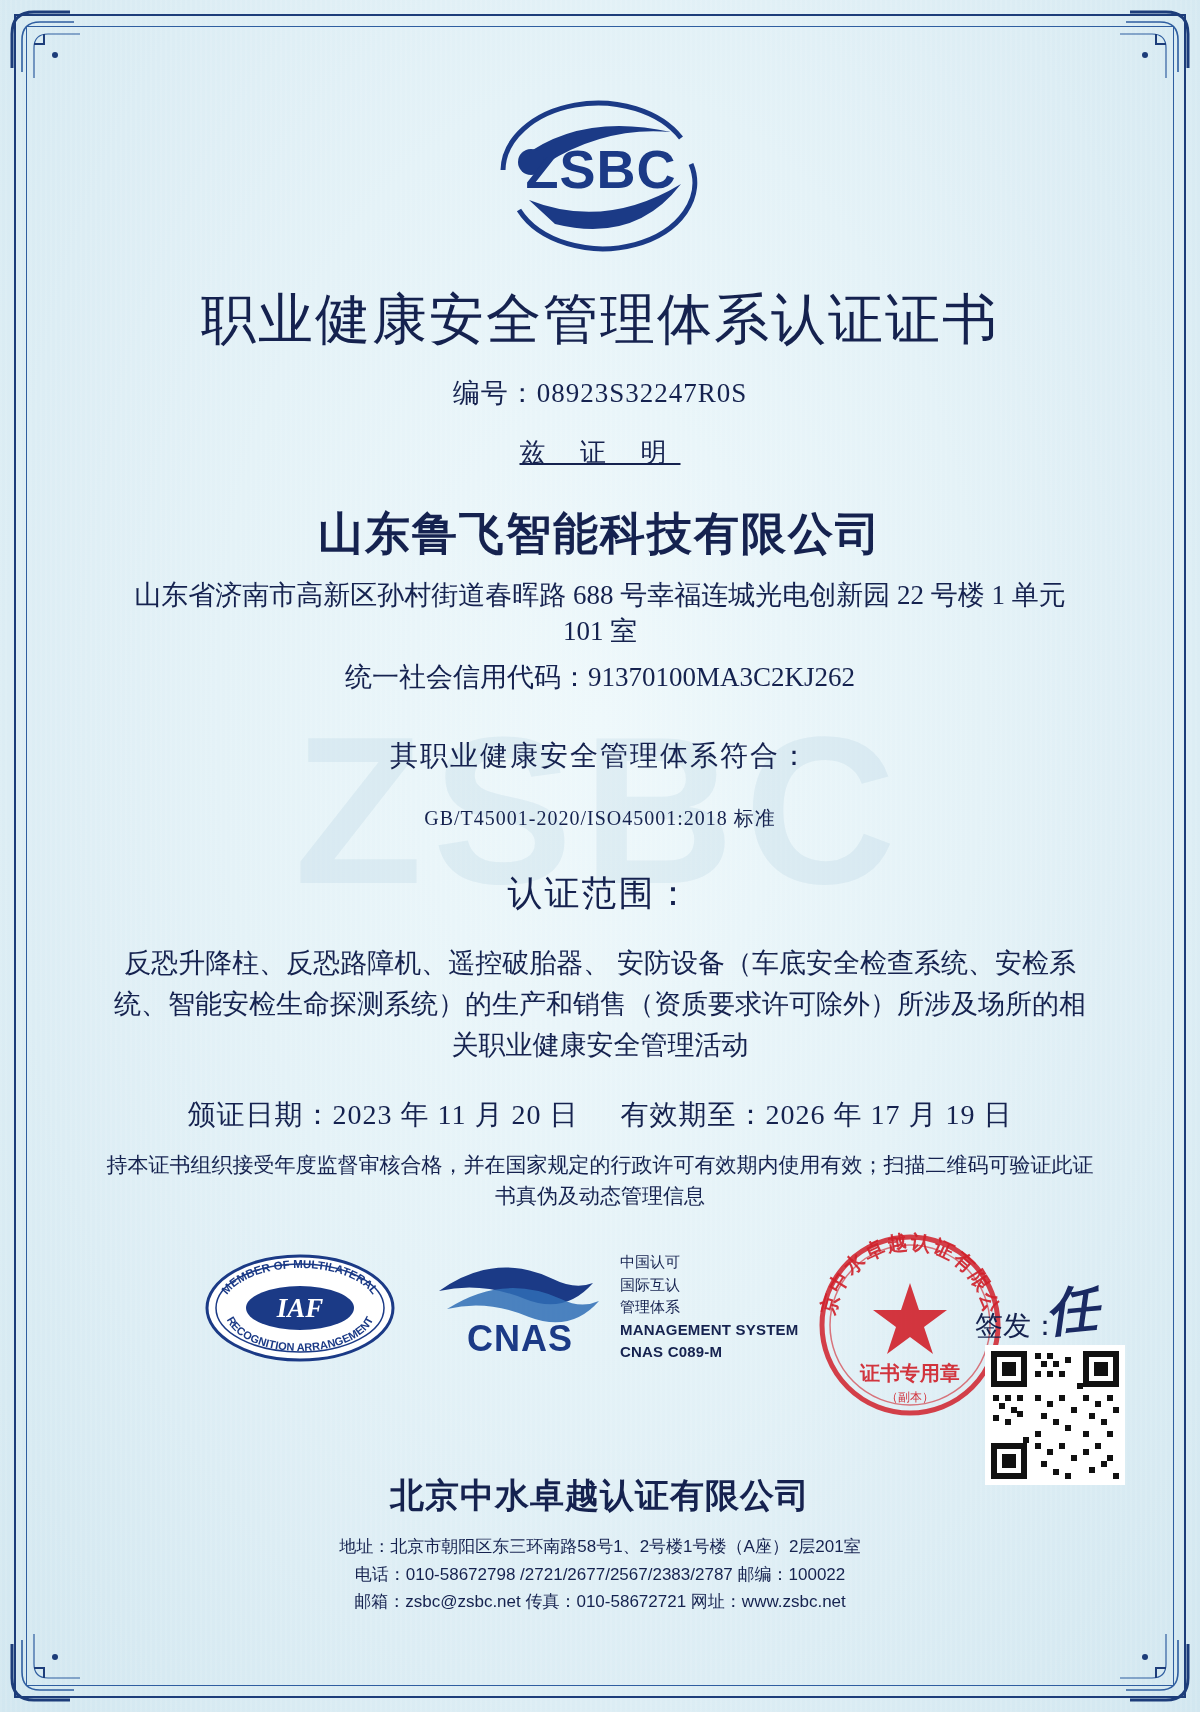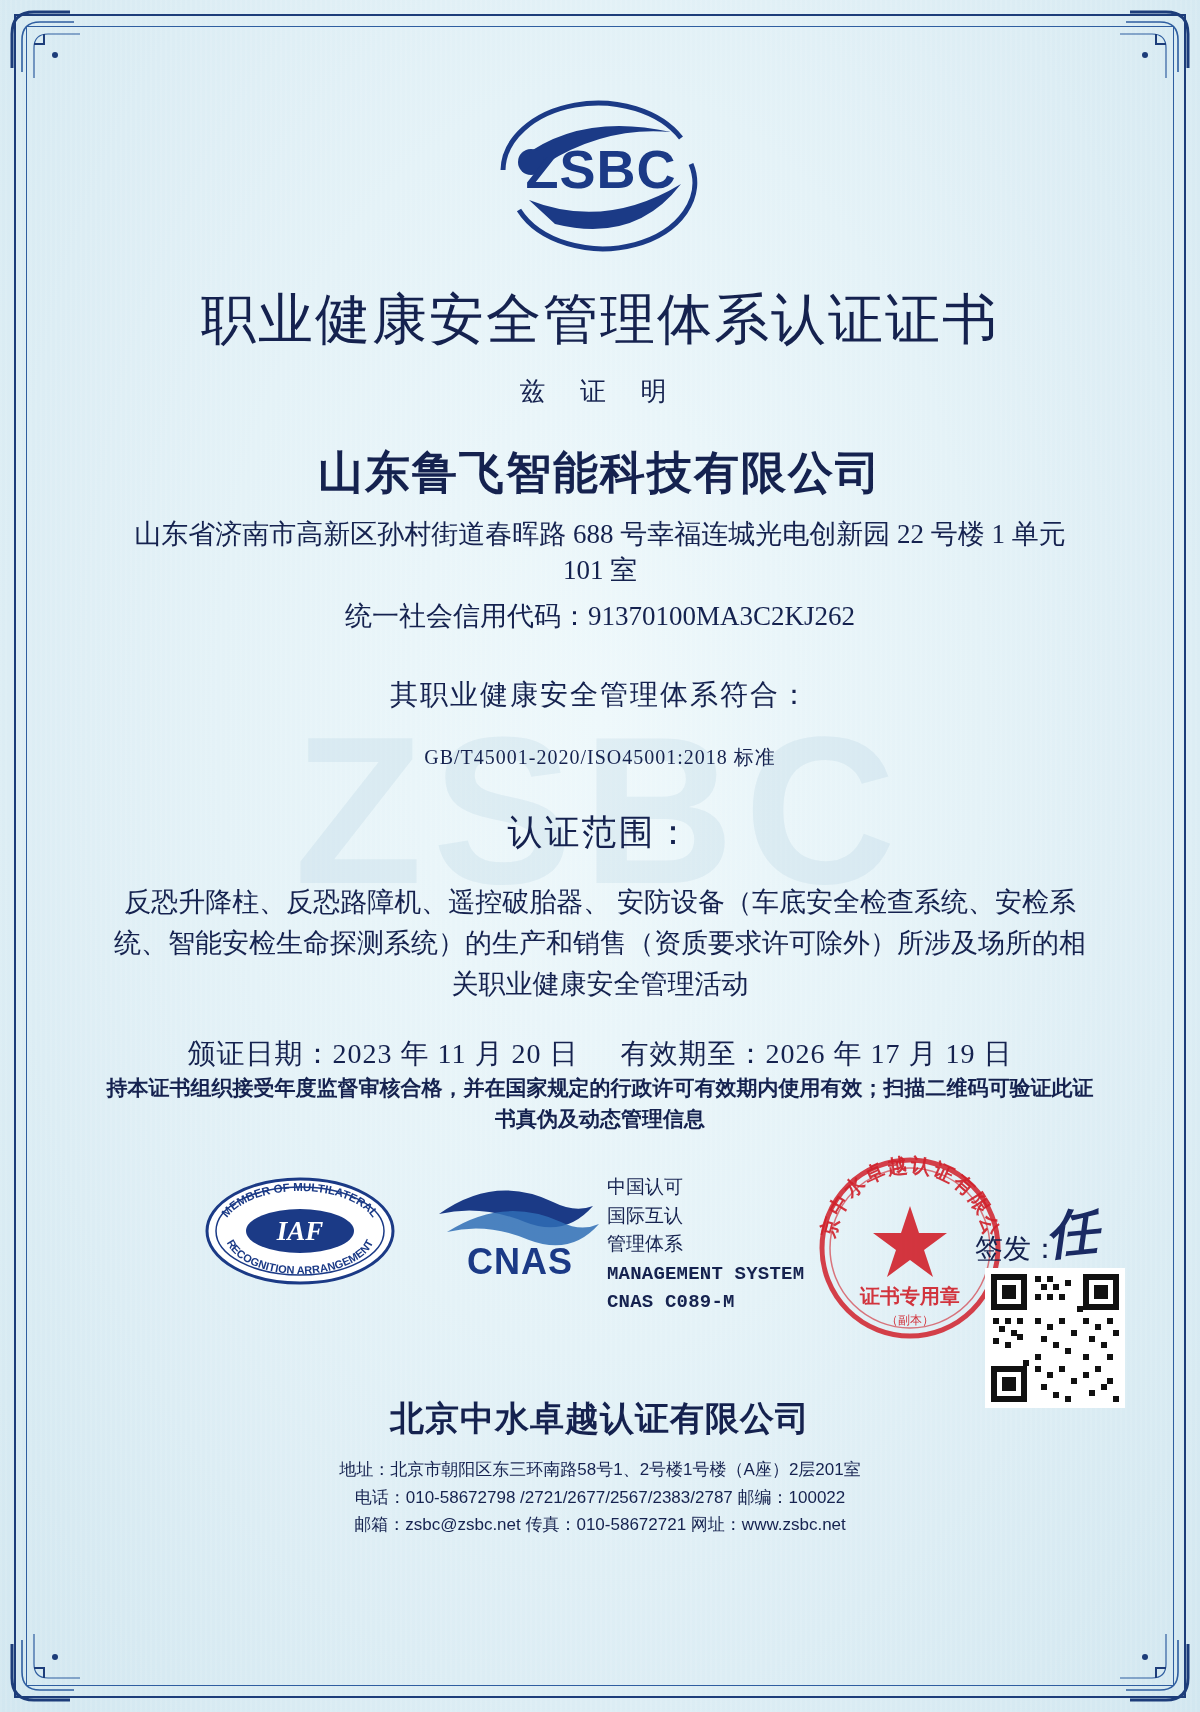--- a/index.html
+++ b/index.html
@@ -62,21 +62,21 @@
     margin-top:26px;
     font-size:55px;font-weight:normal;letter-spacing:2px;
     color:#15224f;
     font-family:"Liberation Sans", sans-serif;
     text-align:center;
   }
   .cert-no{
     margin-top:18px;font-size:27px;color:#15224f;letter-spacing:1px;
   }
   .hereby{
-    margin-top:17px;font-size:26px;color:#15224f;letter-spacing:14px;
+    margin-top:24px;font-size:26px;color:#15224f;letter-spacing:14px;text-decoration:underline;
   }
   .company{
     margin-top:34px;font-size:45px;font-weight:bold;color:#15224f;
     font-family:"Liberation Sans", sans-serif;letter-spacing:2px;text-align:center;
   }
   .address{
     margin-top:14px;font-size:27px;color:#15224f;line-height:1.32;
     text-align:center;width:960px;
   }
   .credit{
@@ -93,32 +93,32 @@
   }
   .scope-text{
     margin-top:26px;width:990px;font-size:27px;color:#15224f;line-height:1.52;
     text-align:center;
   }
   .dates{
     margin-top:30px;font-size:28px;color:#15224f;letter-spacing:1px;text-align:center;
   }
   .dates .gap{display:inline-block;width:42px;}
   .note{
-    margin-top:0;width:1000px;font-size:21px;color:#15224f;line-height:1.45;text-align:center;font-weight:bold;
+    margin-top:16px;width:1000px;font-size:21px;color:#15224f;line-height:1.45;text-align:center;
   }
 
   
   .accred{
     margin-top:34px;width:1010px;height:150px;position:relative;
   }
   .iaf{position:absolute;left:110px;top:8px;width:190px;height:110px;}
   .cnas{position:absolute;left:330px;top:12px;width:190px;height:100px;}
   .cnas-text{
-    position:absolute;left:512px;top:6px;font-size:19px;color:#15224f;line-height:1.5;
-    font-family:Liberation Mono, monospace;text-align:left;
+    position:absolute;left:525px;top:6px;font-size:15px;color:#15224f;line-height:1.5;
+    font-family:Liberation Sans, sans-serif;text-align:left;
   }
   .cnas-text .en{font-weight:bold;letter-spacing:.2px;}
 
   .stamp{
     position:absolute;left:715px;top:-20px;width:200px;height:200px;
   }
   .sign-label{
     position:absolute;left:880px;top:62px;font-size:28px;color:#15224f;
   }
   .sign-name{
@@ -194,20 +194,23 @@
         <path d="M206 72 A92 66 0 0 1 34 118" fill="none" stroke="#1b3a86" stroke-width="5"></path>
         <path d="M36 66 Q96 20 186 40 Q120 34 60 72 Z" fill="#1b3a86"></path>
         <path d="M44 108 Q120 138 196 92 Q150 152 70 132 Z" fill="#1b3a86"></path>
         <circle cx="46" cy="70" r="13" fill="#1b3a86"></circle>
         <text x="116" y="96" text-anchor="middle" font-family="Liberation Sans, sans-serif" font-size="54" font-weight="bold" fill="#1b3a86" letter-spacing="1">ZSBC</text>
       </svg>
     </div>
 
     <div class="title">职业健康安全管理体系认证证书</div>
 
+    <div class="cert-no">
+      <span>编号：</span><span>08923S32247R0S</span>
+    </div>
 
     <div class="hereby">兹 证 明</div>
 
     <div class="company">山东鲁飞智能科技有限公司</div>
 
     <div class="address">山东省济南市高新区孙村街道春晖路 688 号幸福连城光电创新园 22 号楼 1 单元 101 室</div>
 
     <div class="credit">统一社会信用代码：91370100MA3C2KJ262</div>
 
     <div class="conform">其职业健康安全管理体系符合：</div>

